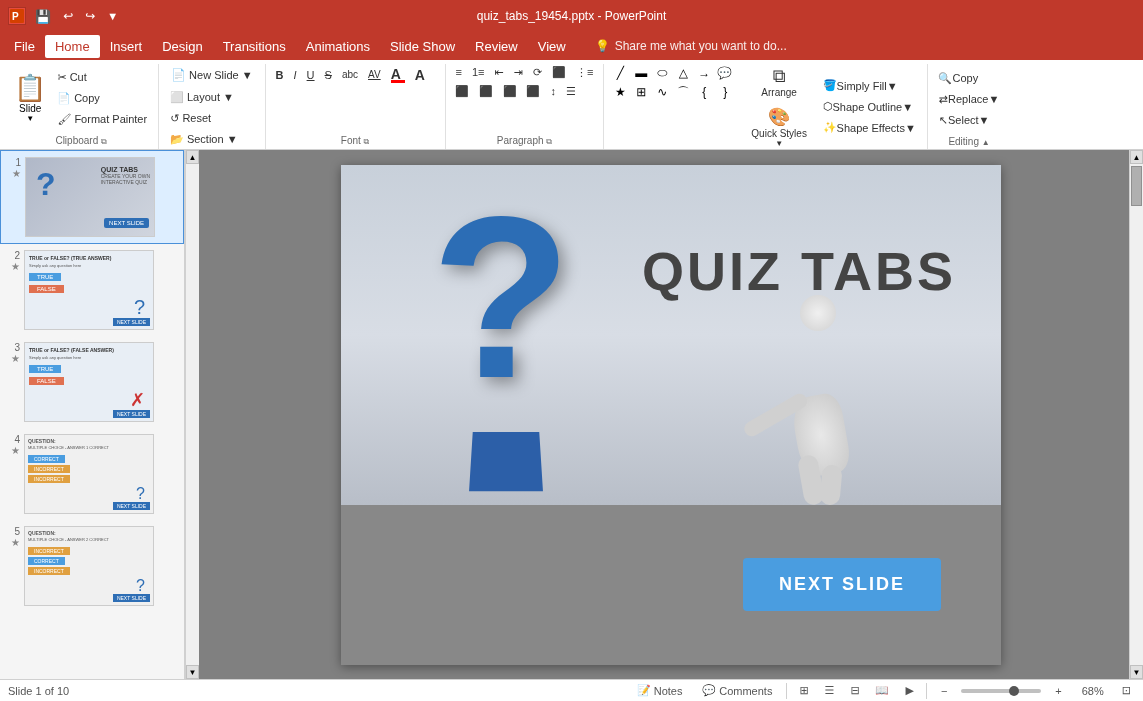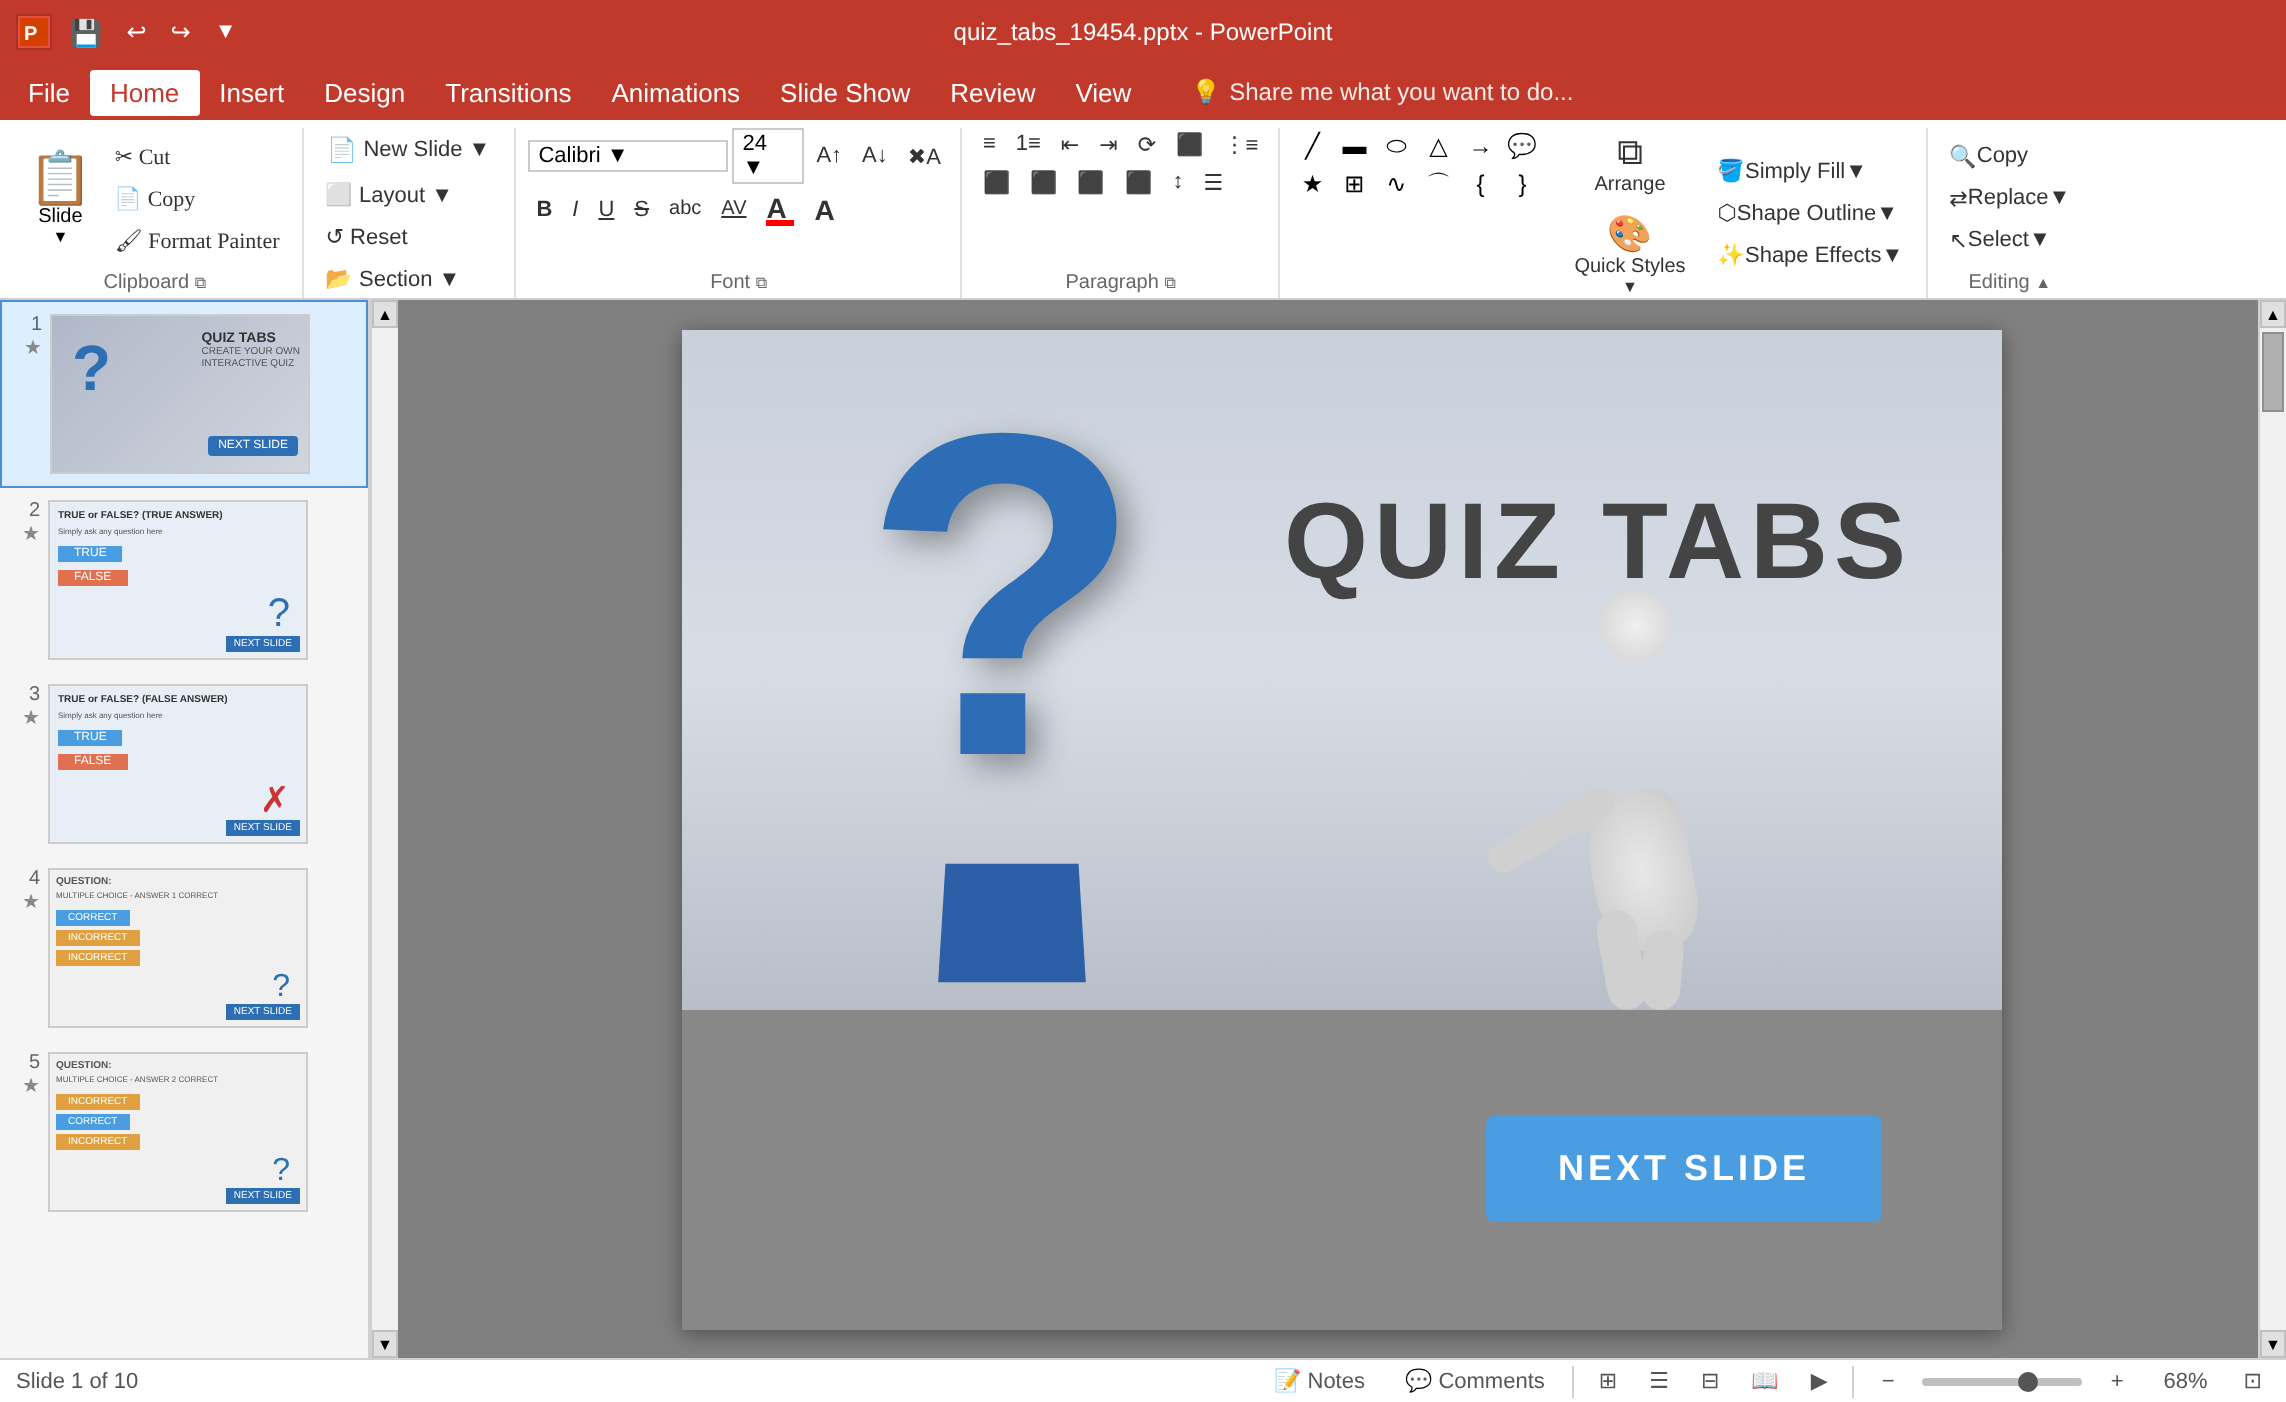--- a/index.html
+++ b/index.html
@@ -264,21 +264,21 @@
 
 <div class="ribbon-toolbar">
 
   <div class="ribbon-group" style="min-width:80px;">
     <div class="ribbon-buttons">
       <div style="display:flex;flex-direction:column;align-items:center;cursor:pointer;padding:2px 4px;border-radius:2px;">
         <span style="font-size:26px;line-height:1.1;">📋</span>
         <span style="font-size:10px;">Slide</span>
         <span style="font-size:8px;">▼</span>
       </div>
-      <div style="display:flex;flex-direction:column;gap:2px;font-family:Liberation Serif, serif;">
+      <div style="display:flex;flex-direction:column;gap:2px;">
         <div class="ribbon-btn-small">✂ Cut</div>
         <div class="ribbon-btn-small">📄 Copy</div>
         <div class="ribbon-btn-small">🖌 Format Painter</div>
       </div>
     </div>
     <div class="ribbon-group-label">Clipboard
       <span style="font-size:8px;cursor:pointer;">⧉</span>
     </div>
   </div>
 
@@ -294,27 +294,20 @@
       <div class="ribbon-btn-small">↺ Reset</div>
       <div class="ribbon-btn-small">📂 Section ▼</div>
     </div>
     <div class="ribbon-group-label">Slides
       <span style="font-size:8px;cursor:pointer;">⧉</span>
     </div>
   </div>
 
   <div class="ribbon-group" style="min-width:180px;">
     <div style="display:flex;flex-direction:column;gap:2px;width:100%;">
-      <div style="display:flex;align-items:center;gap:2px;">
-        <div style="border:1px solid #ccc;padding:1px 4px;font-size:11px;width:100px;cursor:pointer;">Calibri ▼</div>
-        <div style="border:1px solid #ccc;padding:1px 4px;font-size:11px;width:36px;cursor:pointer;">24 ▼</div>
-        <div class="fmt-btn">A↑</div>
-        <div class="fmt-btn">A↓</div>
-        <div class="fmt-btn">✖A</div>
-      </div>
       <div style="display:flex;align-items:center;gap:2px;">
         <div class="fmt-btn bold">B</div>
         <div class="fmt-btn italic">I</div>
         <div class="fmt-btn underline">U</div>
         <div class="fmt-btn strike">S</div>
         <div class="fmt-btn" style="font-size:10px;">abc</div>
         <div class="fmt-btn" style="font-size:10px;text-decoration:underline;">AV</div>
         <div class="fmt-btn" style="font-size:14px;font-weight:bold;">A<span style="display:block;width:14px;height:3px;background:#ff0000;margin-top:-2px;"></span></div>
         <div class="fmt-btn" style="font-size:14px;font-weight:bold;">A</div>
       </div>

